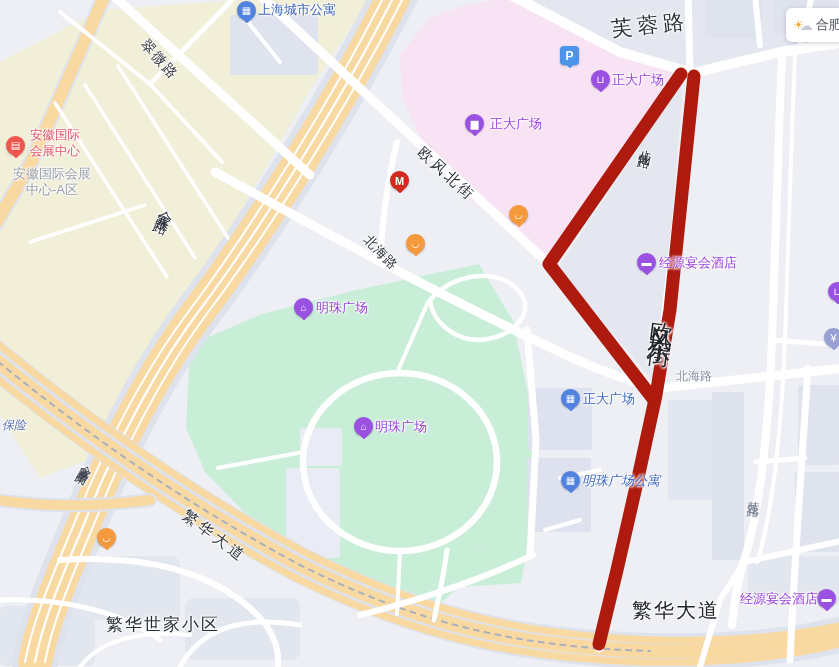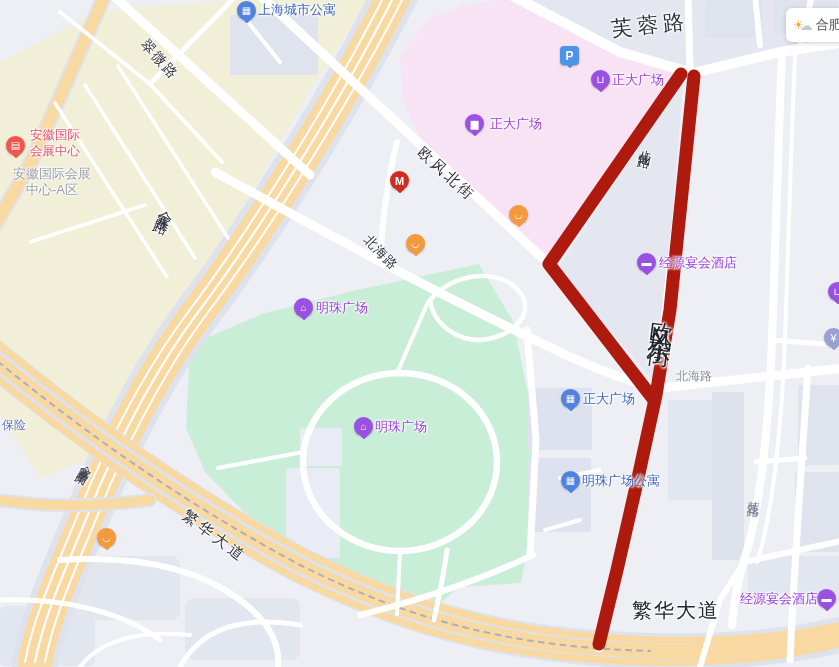--- a/index.html
+++ b/index.html
@@ -145,21 +145,22 @@
 <div class="lbl v" style="left:163px;top:196px;font-size:15px;letter-spacing:5px;transform:rotate(22deg);">金寨路</div>
 <div class="lbl v" style="left:86px;top:454px;font-size:12px;letter-spacing:2px;transform:rotate(29deg);color:#3c414d;">金寨路高架</div>
 <div class="lbl" style="left:426px;top:143px;font-size:15px;letter-spacing:3px;transform:rotate(42deg);">欧风北街</div>
 <div class="lbl v" style="left:640px;top:138px;font-size:13px;letter-spacing:3px;transform:rotate(12deg);">步仙路</div>
 <div class="lbl" style="left:372px;top:232px;font-size:13px;letter-spacing:1px;transform:rotate(46deg);">北海路</div>
 <div class="lbl pl-dim" style="left:676px;top:369px;font-size:12px;">北海路</div>
 <div class="lbl v" style="left:650px;top:302px;font-size:24px;letter-spacing:7px;transform:rotate(7deg);color:#23262c;">欧风东街</div>
 <div class="lbl v pl-roadgray" style="left:746px;top:490px;font-size:12.5px;letter-spacing:2px;transform:rotate(5deg);">莲花路</div>
 <div class="lbl" style="left:190px;top:506px;font-size:15px;letter-spacing:4px;transform:rotate(37deg);">繁华大道</div>
 <div class="lbl" style="left:632px;top:598px;font-size:20px;letter-spacing:2px;color:#23262c;">繁华大道</div>
-<div class="lbl" style="left:2px;top:418px;font-size:12px;color:#5d73b5;">保险</div>
+<div class="lbl" style="left:106px;top:614px;font-size:17px;letter-spacing:2px;color:#2a2e35;">繁华世家小区</div>
+<div class="lbl" style="left:2px;top:418px;font-size:12px;color:#5d73b5;font-style:italic;">保险</div>
 
 <div class="pin c-blue" style="left:237px;top:1px;">
       <span class="g">▦</span>
     </div>
 <div class="lbl pl-blue" style="left:258px;top:3px;font-size:13px;font-family:Liberation Mono, monospace;">上海城市公寓</div>
 
 <div class="pin c-park" style="left:560px;top:46px;">
       <span>P</span>
     </div>
 
@@ -211,21 +212,21 @@
 <div class="lbl pl-purple" style="left:375px;top:419px;font-size:13px;">明珠广场</div>
 
 <div class="pin c-blue" style="left:561px;top:389px;">
       <span class="g">▦</span>
     </div>
 <div class="lbl pl-blue" style="left:583px;top:391px;font-size:13px;">正大广场</div>
 
 <div class="pin c-blue" style="left:561px;top:471px;">
       <span class="g">▦</span>
     </div>
-<div class="lbl pl-blue" style="left:582px;top:473px;font-size:13px;">明珠广场公寓</div>
+<div class="lbl pl-blue" style="left:582px;top:473px;font-size:13px;font-style:italic;">明珠广场公寓</div>
 
 <div class="lbl pl-purple" style="left:740px;top:591px;font-size:13px;">经源宴会酒店</div>
 <div class="pin c-purple" style="left:817px;top:589px;">
       <span class="g">▬</span>
     </div>
 
 <div class="pin c-bank" style="left:824px;top:328px;">
       <span>¥</span>
     </div>
 <div class="pin c-purple" style="left:828px;top:282px;">

